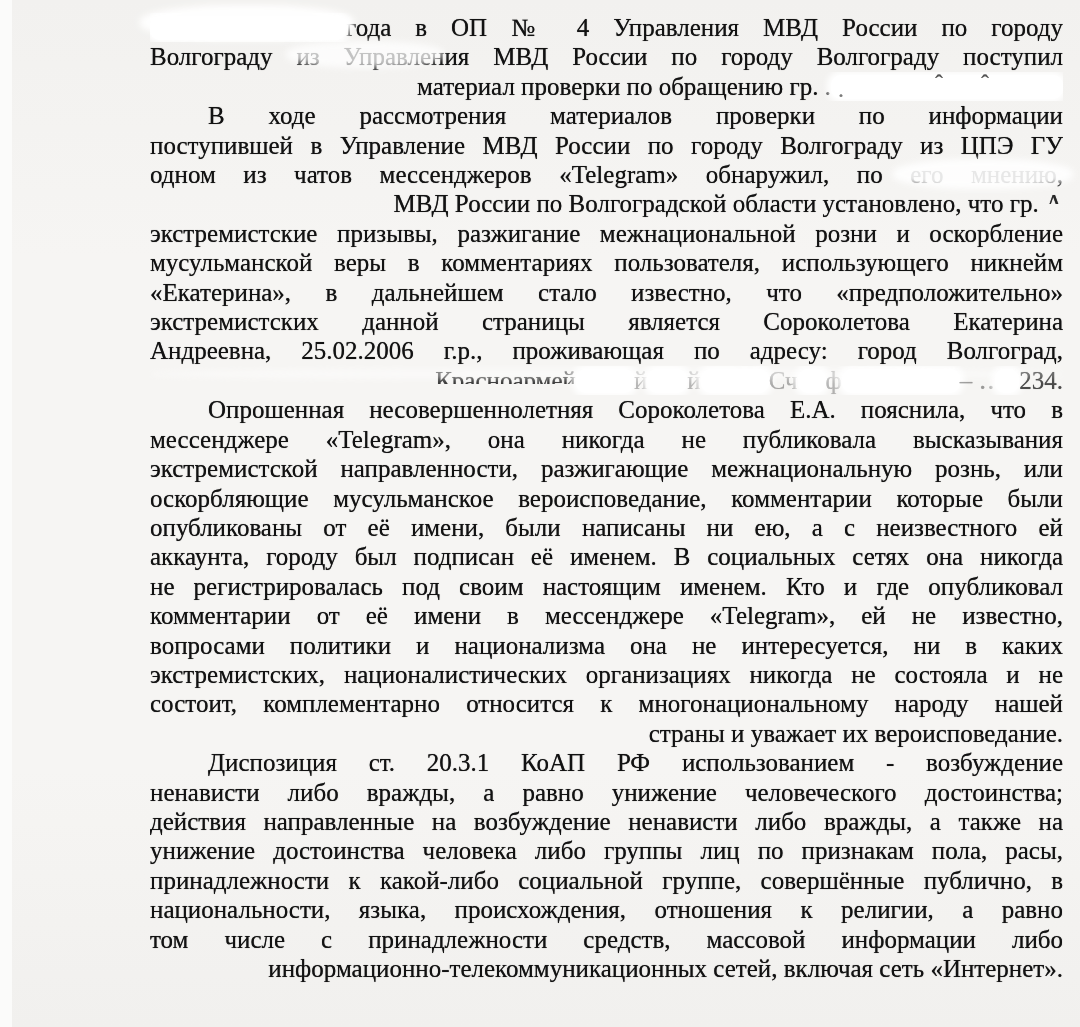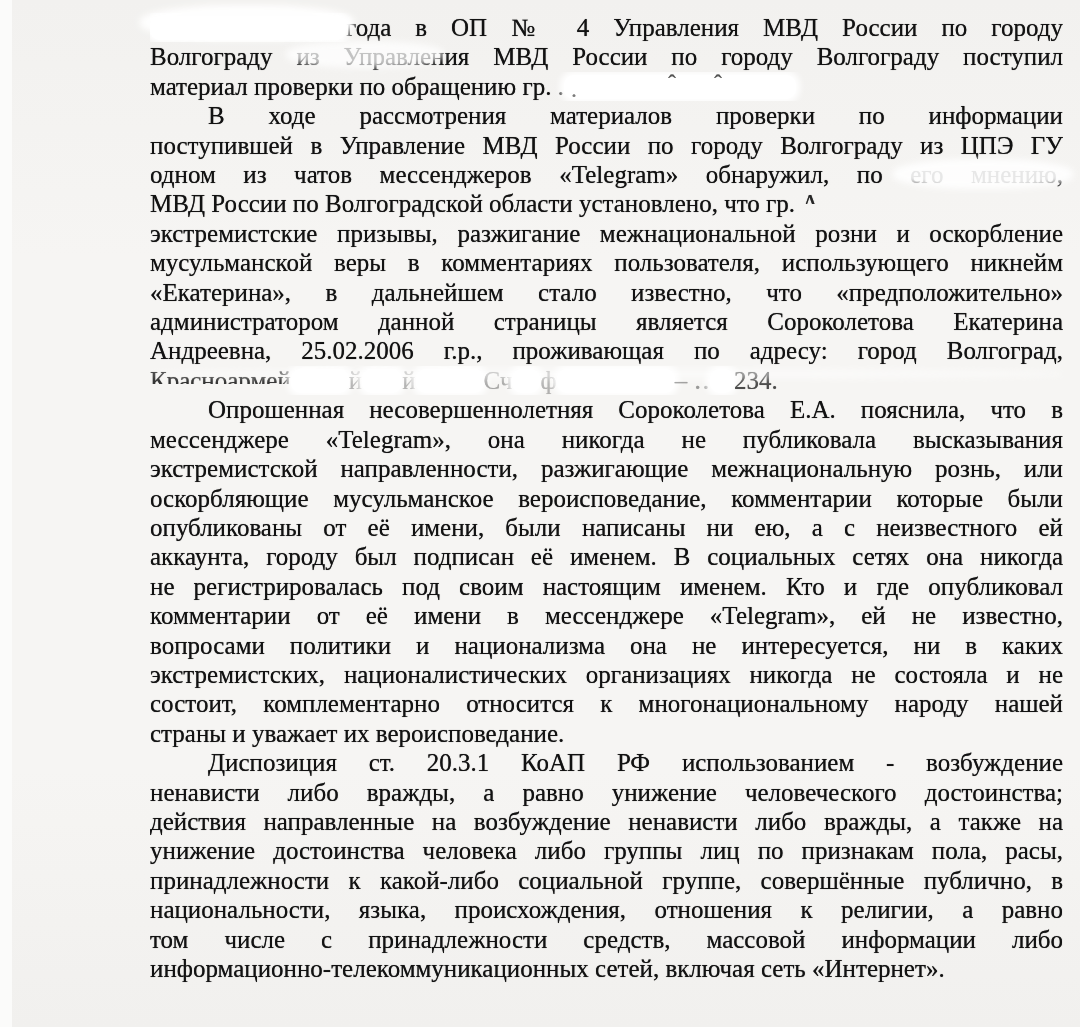--- a/index.html
+++ b/index.html
@@ -21,21 +21,21 @@
     color:#161616;
     font-size:25px;
     text-shadow:0 0 0.7px rgba(15,15,15,0.8);
     filter:contrast(1.04) blur(0.22px);
     z-index:1;
   }
   .para{margin:0;padding:0;}
   .ln{
     height:29.42px;line-height:29.42px;
     overflow:hidden;
-    text-align:left;
+    text-align:right;
     white-space:normal;
   }
   .ln.jl{text-align:justify;text-align-last:justify;}
   .ln.ind{padding-left:58px;font-family:Liberation Serif, serif;}
   .redact{
     display:inline-block;position:relative;
     height:24px;vertical-align:-4px;
     background:#fefefd;
     border-radius:10px;
     box-shadow:0 0 6px 4px rgba(255,255,255,0.95);
@@ -69,21 +69,21 @@
         <div class="ln"><span>материал проверки по обращению гр. .</span><span class="redact" style="width: 232px;"><i class="mark" style="left: 6px; top: 8px; font-size: 24px; opacity: 0.55;">·</i><i class="mark" style="left: 104px; top: -4px; font-size: 24px; opacity: 0.7;">ˆ</i><i class="mark" style="left: 150px; top: -4px; font-size: 24px; opacity: 0.7;">ˆ</i></span></div>
       </div>
       <div class="para">
         <div class="ln jl ind"><span>В ходе рассмотрения материалов проверки по информации</span></div>
         <div class="ln jl"><span>поступившей в Управление МВД России по городу Волгограду из ЦПЭ ГУ</span></div>
         <div class="ln jl"><span>одном из чатов мессенджеров «Telegram» обнаружил, по его мнению,</span></div>
         <div class="ln"><span>МВД России по Волгоградской области установлено, что гр. </span><span class="cutspan" style="height: 15px; opacity: 0.9;">А</span></div>
         <div class="ln jl"><span>экстремистские призывы, разжигание межнациональной розни и оскорбление</span></div>
         <div class="ln jl"><span>мусульманской веры в комментариях пользователя, использующего никнейм</span></div>
         <div class="ln jl"><span>«Екатерина», в дальнейшем стало известно, что «предположительно»</span></div>
-        <div class="ln jl"><span>администратором данной страницы является Сороколетова Екатерина</span></div>
+        <div class="ln jl"><span>экстремистских данной страницы является Сороколетова Екатерина</span></div>
         <div class="ln jl"><span>Андреевна, 25.02.2006 г.р., проживающая по адресу: город Волгоград,</span></div>
         <div class="ln"><span class="cutspan" style="height: 18px; opacity: 0.85;">Красноармей</span><span class="redact" style="width: 58px;"></span><span class="ghost" style="opacity: 0.3;">й</span><span class="redact" style="width: 40px;"></span><span class="ghost" style="opacity: 0.3;">й</span><span class="redact" style="width: 68px;"></span><span class="ghost" style="opacity: 0.35;">Сч</span><span class="redact" style="width: 28px;"></span><span class="ghost" style="opacity: 0.3;">ф</span><span class="redact" style="width: 118px;"></span><span class="ghost" style="opacity: 0.4;">‒ ‥</span><span class="redact" style="width: 24px;"></span><span class="ghost" style="opacity: 0.75;">234.</span></div>
       </div>
       <div class="para">
         <div class="ln jl ind"><span>Опрошенная несовершеннолетняя Сороколетова Е.А. пояснила, что в</span></div>
         <div class="ln jl"><span>мессенджере «Telegram», она никогда не публиковала высказывания</span></div>
         <div class="ln jl"><span>экстремистской направленности, разжигающие межнациональную рознь, или</span></div>
         <div class="ln jl"><span>оскорбляющие мусульманское вероисповедание, комментарии которые были</span></div>
         <div class="ln jl"><span>опубликованы от её имени, были написаны ни ею, а с неизвестного ей</span></div>
         <div class="ln jl"><span>аккаунта, городу был подписан её именем. В социальных сетях она никогда</span></div>

